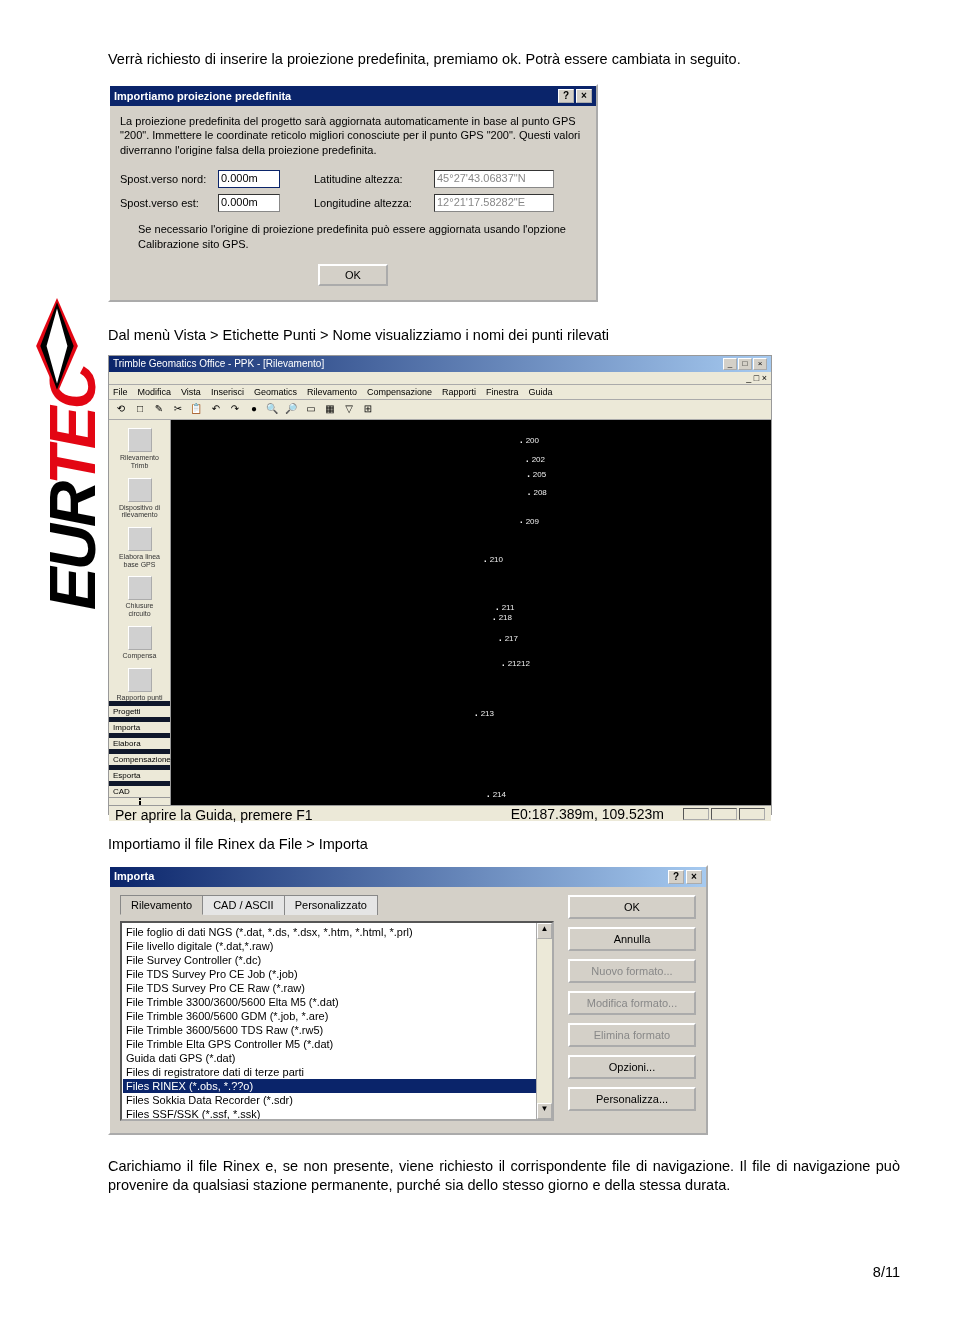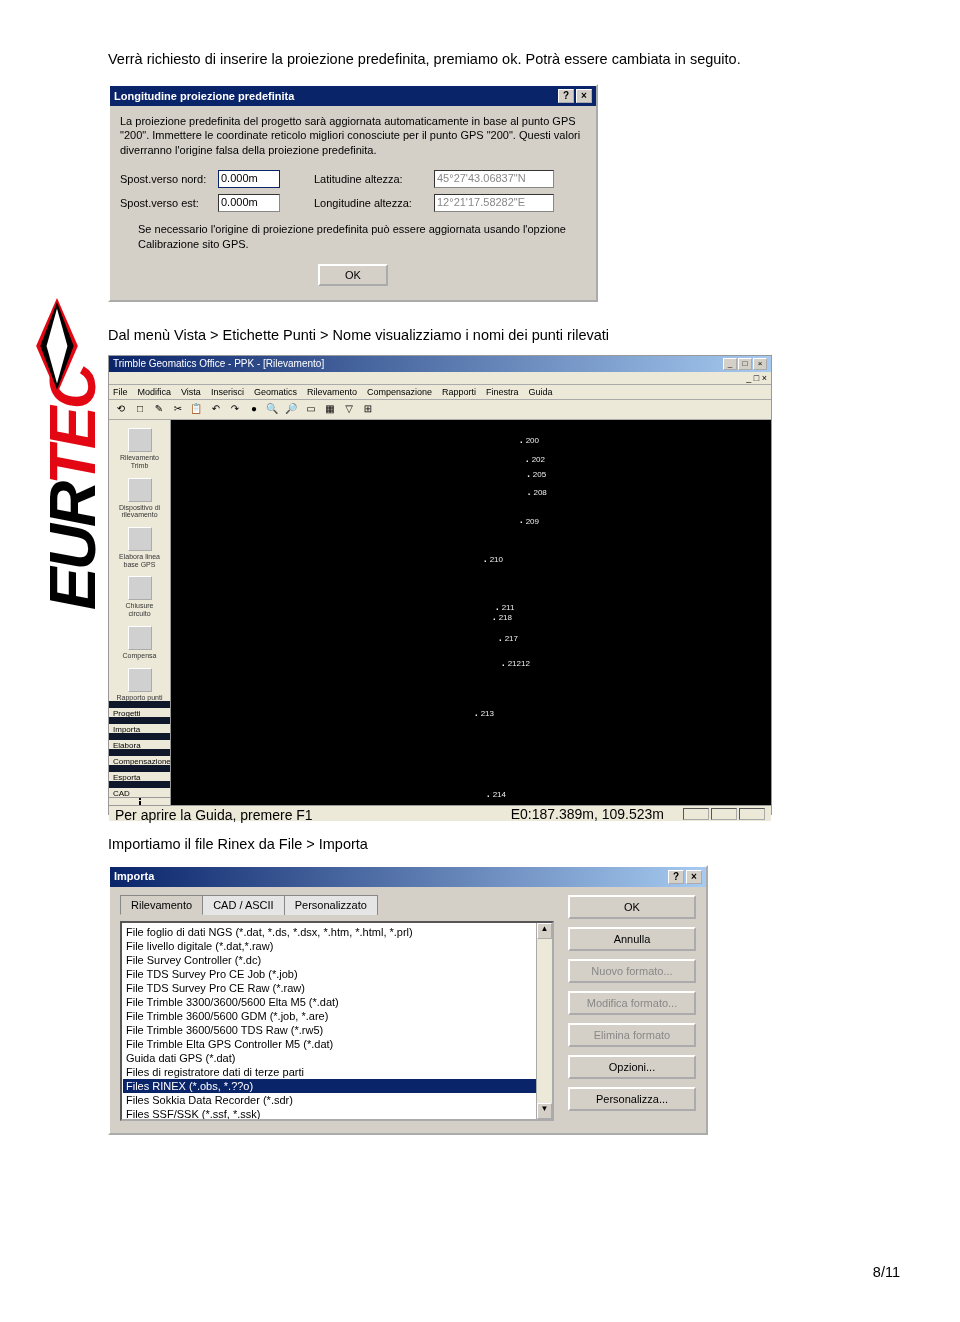--- a/index.html
+++ b/index.html
@@ -40,21 +40,21 @@
   .app-subtitle { background:#ece9d8; color:#000; font-size:9px; padding:1px 4px; display:flex; justify-content:space-between; border-bottom:1px solid #aaa;}
   .app-menu { background:#ece9d8; font-size:9px; padding:2px 4px; display:flex; gap:10px; border-bottom:1px solid #aaa;}
   .app-toolbar { background:#ece9d8; height:20px; border-bottom:1px solid #aaa; display:flex; align-items:center; padding:0 4px; gap:3px;}
   .tbtn { width:16px; height:16px; background:#ece9d8; border:1px solid transparent; font-size:10px; text-align:center;}
   .app-area { display:flex; height: 385px;}
   .app-side { width:62px; background:#ece9d8; display:flex; flex-direction:column; border-right:1px solid #999;}
   .side-top { flex:1; display:flex; flex-direction:column; align-items:center; gap:8px; padding-top:8px;}
   .side-item { width:48px; text-align:center; font-size:7px; line-height:1.1; color:#333;}
   .side-item .ic { width:24px; height:24px; margin:0 auto 2px auto; background:#d0d0d0; border:1px outset #fff;}
   .side-bot { display:flex; flex-direction:column;}
-  .side-tab { height:16px; font-size:8px; background:#ece9d8; border-top:7px solid #0f172a; padding:1px 4px;}
+  .side-tab { height:16px; font-size:8px; background:#ece9d8; border-top:5px solid #0f172a; padding:1px 4px;}
   .side-dots { height:40px; display:flex; flex-direction:column; justify-content:space-around; align-items:center; border-top:1px solid #999;}
   .side-dots .d { width:2px;height:2px;background:#000;}
   .app-plot { flex:1; background:#000; position:relative;}
   .pt { position:absolute; color:#eee; font-size:8px; white-space:nowrap;}
   .pt::before { content:"·"; margin-right:2px; font-size:14px; line-height:8px; vertical-align:middle;}
   .app-status { height:16px; background:#ece9d8; border-top:1px solid #999; font-size:14px; display:flex; justify-content:space-between; padding:1px 6px;}
   .app-status .cells { display:flex; gap:2px;}
   .app-status .cell { width:26px; height:12px; border:1px inset #aaa;}
 
   
@@ -94,21 +94,21 @@
     </svg>
   </div>
 </div>
 
 <div class="content">
 
   <p class="para">Verrà richiesto di inserire la proiezione predefinita, premiamo ok. Potrà essere cambiata in seguito.</p>
 
   <div class="dlg1">
     <div class="dlg1-title">
-      <span>Longitudine proiezione predefinita</span>
+      <span>Importiamo proiezione predefinita</span>
       <span class="btns">
         <span class="wbtn">?</span>
         <span class="wbtn">×</span>
       </span>
     </div>
     <div class="dlg1-body">
       <div class="dlg1-desc">La proiezione predefinita del progetto sarà aggiornata automaticamente in base al punto GPS "200". Immettere le coordinate reticolo migliori conosciute per il punto GPS "200". Questi valori diverranno l'origine falsa della proiezione predefinita.</div>
       <div class="dlg1-row">
         <span class="lab">Spost.verso nord:</span>
         <span class="inp hl">0.000m</span>
@@ -291,16 +291,17 @@
         <button class="dbtn">Annulla</button>
         <button class="dbtn dis">Nuovo formato...</button>
         <button class="dbtn dis">Modifica formato...</button>
         <button class="dbtn dis">Elimina formato</button>
         <button class="dbtn">Opzioni...</button>
         <button class="dbtn">Personalizza...</button>
       </div>
     </div>
   </div>
 
+  <p class="para">Carichiamo il file Rinex e, se non presente, viene richiesto il corrispondente file di navigazione. Il file di navigazione può provenire da qualsiasi stazione permanente, purché sia dello stesso giorno e della stessa durata.</p>
 
 </div>
 
 <div class="footer">8/11</div>
 
 </body></html>

